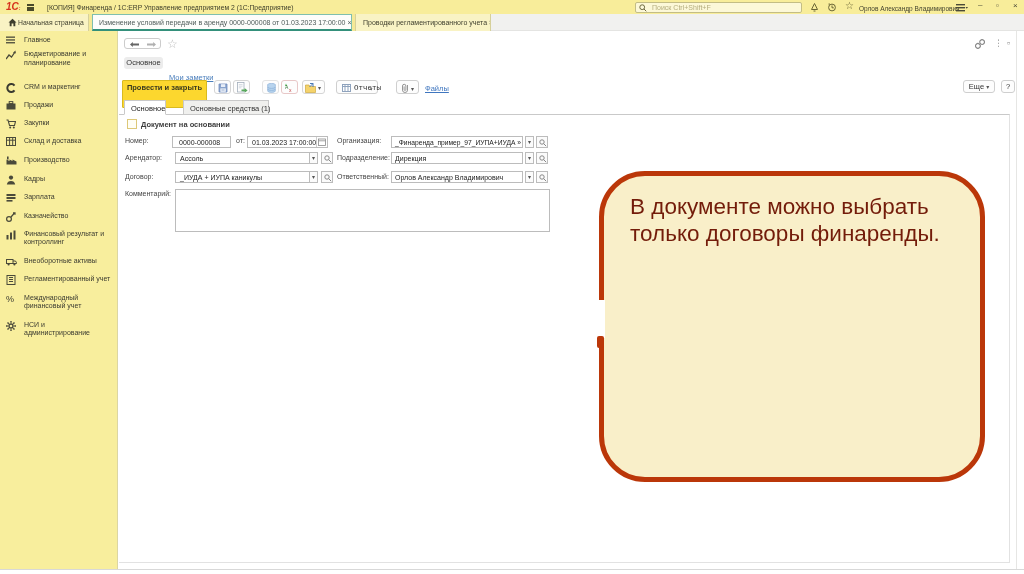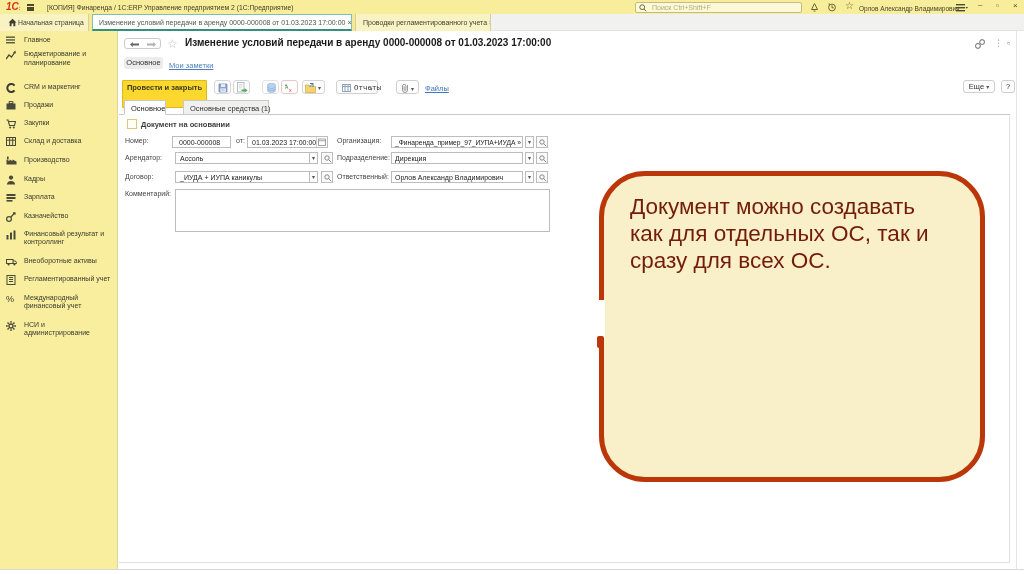--- a/index.html
+++ b/index.html
@@ -41,21 +41,21 @@
 
   
   #navbtns { left:124px; top:38px; width:37px; height:11px; border:1px solid #cccccc; border-radius:3px; background:#fff; }
   #star { left:167px; top:37px; font-size:12px; color:#bdbdbd; }
   #doctitle { left:185px; top:37px; font-size:10px; font-weight:bold; color:#1a1a1a; white-space:nowrap; }
   #ic-dots { left:994px; top:38px; font-size:9px; color:#8a8a8a; }
   #ic-sq { left:1007px; top:38px; font-size:9px; color:#8a8a8a; }
 
   
   #chip { left:124px; top:57px; width:39px; height:12px; background:#ececec; border-radius:3px; font-size:7.5px; color:#333; text-align:center; line-height:12px; }
-  #myn { left:169px; top:61px; font-size:7.5px; color:#4a7ebb; text-decoration:underline; }
+  #myn { left:169px; top:73px; font-size:7.5px; color:#4a7ebb; text-decoration:underline; }
 
   
   .btn { position:absolute; border:1px solid #cfcfcf; border-radius:3px; background:#fdfdfd; }
   #bmain { left:122px; top:80px; width:85px; height:28px; background:#fcd72e; border:1px solid #d9ba1e; border-radius:1px; font-size:7.5px; font-weight:bold; color:#3a3a1e; text-align:center; line-height:13px; }
   .ibtn { position:absolute; top:80px; width:17px; height:14px; border:1px solid #d5d5d5; border-radius:3px; background:#fdfdfd; }
   #breports { left:336px; top:80px; width:42px; height:14px; font-size:7.5px; color:#333;font-family:Liberation Mono, monospace; }
   #bclip { left:396px; top:80px; width:23px; height:14px; }
   #lfiles { left:425px; top:84px; font-size:7.5px; color:#3f76bf; text-decoration:underline; }
   #bmore { left:963px; top:80px; width:32px; height:13px; font-size:7.5px; color:#333; text-align:center; line-height:12px; }
   #bhelp { left:1001px; top:80px; width:14px; height:13px; font-size:7.5px; color:#333; text-align:center; line-height:12px; }
@@ -269,21 +269,20 @@
 
   <div id="navbtns" class="abs">
       <svg style="position:absolute;left:5px;top:3px;" width="9" height="5" viewBox="0 0 9 5">
         <path d="M2.8 0 L2.8 1.6 L9 1.6 L9 3.4 L2.8 3.4 L2.8 5 L0 2.5 Z" fill="#666"></path>
       </svg>
       <svg style="position:absolute;left:22px;top:3px;" width="9" height="5" viewBox="0 0 9 5">
         <path d="M6.2 0 L6.2 1.6 L0 1.6 L0 3.4 L6.2 3.4 L6.2 5 L9 2.5 Z" fill="#b0b0b0"></path>
       </svg>
     </div>
   <div id="star" class="abs">☆</div>
-  <div id="doctitle" class="abs">Изменение условий передачи в аренду 0000-000008 от 01.03.2023 17:00:00</div>
   <svg class="abs" style="left:975px;top:39px;" width="10" height="10" viewBox="0 0 10 10">
       <g fill="none" stroke="#8a8a8a" stroke-width="1.2">
         <rect x="0.6" y="4.6" width="4.6" height="4.6" rx="2.2" transform="rotate(-45 2.9 6.9)"></rect>
         <rect x="4.8" y="0.8" width="4.6" height="4.6" rx="2.2" transform="rotate(-45 7.1 3.1)"></rect>
       </g>
     </svg>
   <div id="ic-dots" class="abs">⋮</div>
   <div id="ic-sq" class="abs">▫</div>
 
   <div id="chip" class="abs">Основное</div>
@@ -419,18 +418,18 @@
       </svg>
     </div>
 
   <div class="lbl" style="left:125px;top:190px;">Комментарий:</div>
   <div id="comm" class="abs"></div>
 
   <div id="callout" class="abs"></div>
   <div id="notch" class="abs"></div>
   <div id="stub" class="abs"></div>
   <div id="ctext" class="abs">
-    <p>Документ можно создавать<br>как для отдельных ОС, так и<br>сразу для всех ОС.</p>
+    <p>В документе можно выбрать<br>только договоры финаренды.</p>
   </div>
 
   <div id="botline" class="abs"></div>
   <div id="winright" class="abs"></div>
 </div>
 
 </body></html>

